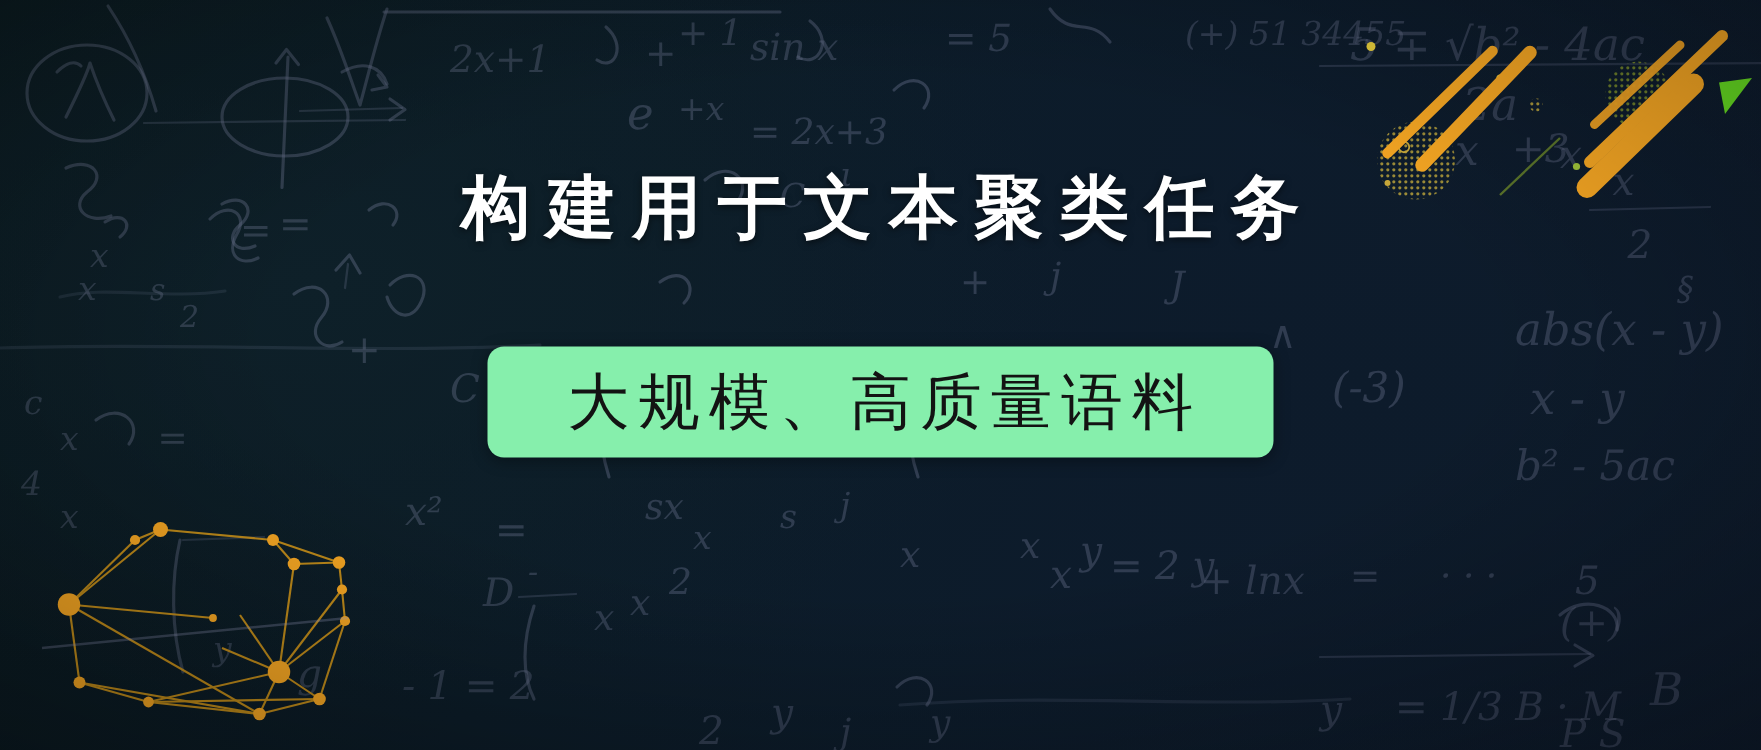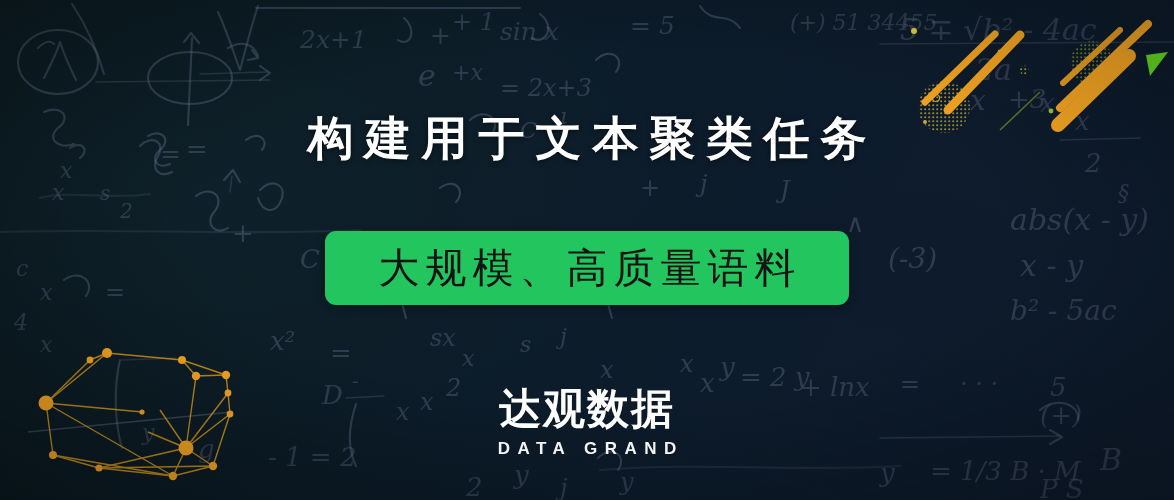--- a/index.html
+++ b/index.html
@@ -84,21 +84,21 @@
     top: 231px;
     left: 0;
     width: 1174px;
     display: flex;
     justify-content: center;
   }
   .highlight-band {
     width: 524px;
     height: 74px;
     border-radius: 11px;
-    background: #22c55e;
+    background: #86efac;
     display: flex;
     align-items: center;
     justify-content: center;
     box-shadow: 0 2px 10px rgba(0,0,0,0.35);
   }
   .highlight-text {
     color: #131313;
     font-size: 41px;
     letter-spacing: 6px;
     text-indent: 6px;
@@ -373,19 +373,15 @@
   <div class="content">
 
     <div class="headline">构建用于文本聚类任务</div>
 
     <div class="highlight-wrap">
       <div class="highlight-band">
         <span class="highlight-text">大规模、高质量语料</span>
       </div>
     </div>
 
-    <div class="logo-block">
-      <div class="logo-cn">达观数据</div>
-      <div class="logo-en">DATA GRAND</div>
-    </div>
 
   </div>
 </div>
 
 </body></html>

